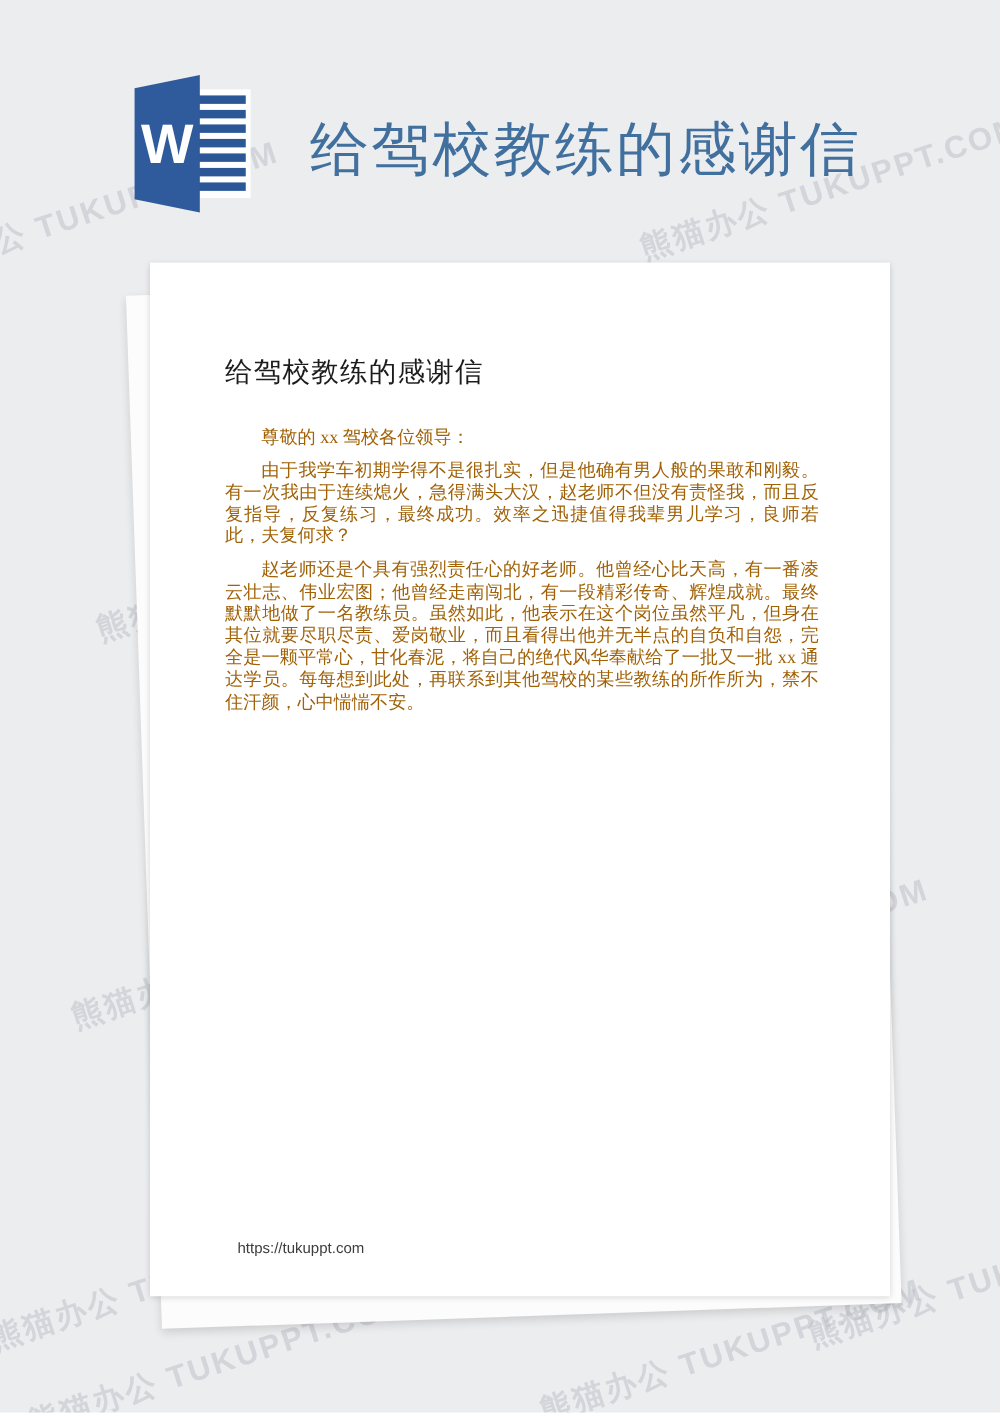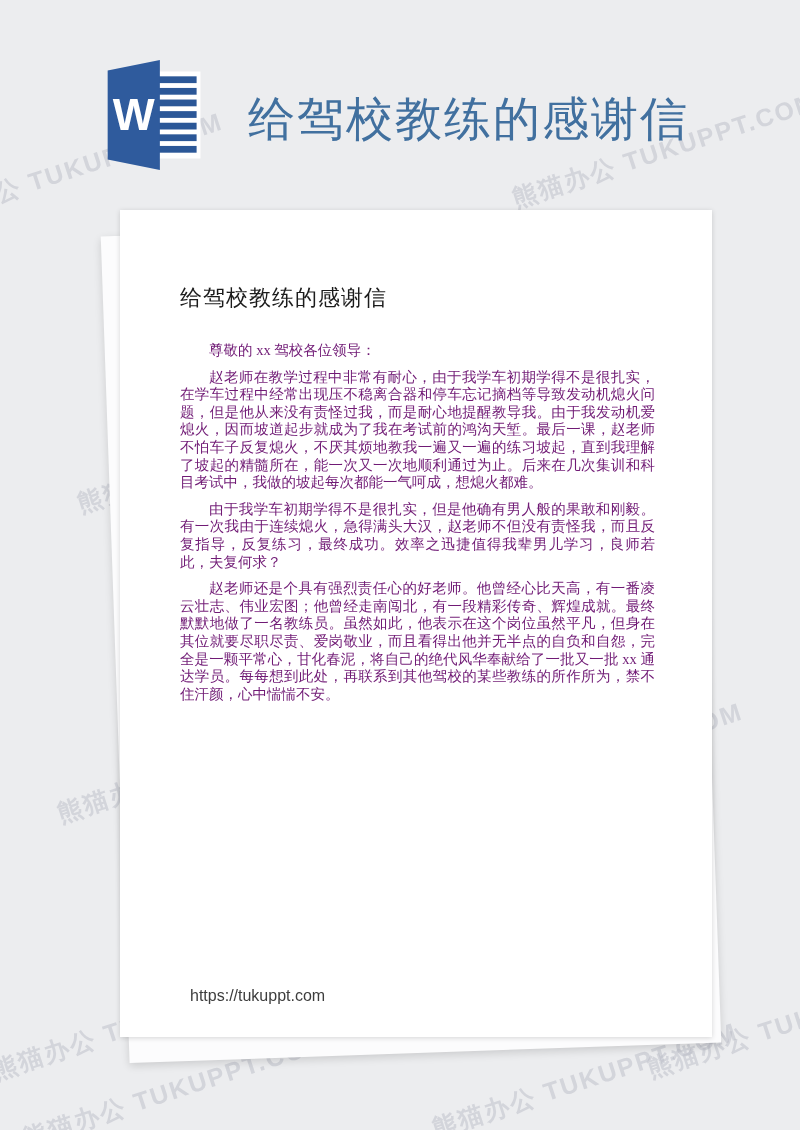--- a/index.html
+++ b/index.html
@@ -15,22 +15,22 @@
   
   .sheet{position:absolute;left:120px;top:210px;width:592px;height:827px;background:#ffffff;}
   .sheet.back{transform:translate(-5px,16px) rotate(-2deg);background:#fcfcfd;
               box-shadow:0 3px 8px rgba(0,0,0,0.14);}
   .sheet.front{box-shadow:0 1px 5px rgba(0,0,0,0.16);}
 
   .doc-inner{position:absolute;left:0;top:0;right:0;bottom:0;padding:73px 57px 0 60px;box-sizing:border-box;}
   .doc-heading{font-family:"Liberation Serif","DejaVu Serif",serif;font-size:22px;font-weight:400;
                color:#1c1c1c;letter-spacing:1px;margin:0 0 29px 0;}
   .doc-para{font-family:"Liberation Serif","DejaVu Serif",serif;font-size:14.5px;line-height:17.6px;
-            color:#701a75;text-align:justify;text-indent:2em;margin:0 0 9px 0;}
-  .doc-footer{position:absolute;left:70px;bottom:32px;font-size:16px;color:#3d3d3d;
+            color:#a16207;text-align:justify;text-indent:2em;margin:0 0 9px 0;}
+  .doc-footer{position:absolute;left:70px;bottom:32px;font-size:12px;color:#3d3d3d;
               font-family:"Liberation Sans","DejaVu Sans",sans-serif;}
 
   
   .wm{position:absolute;white-space:nowrap;font-size:25px;font-weight:bold;
       color:rgba(183,187,196,0.48);letter-spacing:2px;
       transform:translate(-50%,-50%) rotate(-18deg);pointer-events:none;
       font-family:"Liberation Sans","DejaVu Sans",sans-serif;}
 </style>
 </head>
 <body>
@@ -70,21 +70,20 @@
     <div class="page-title">给驾校教练的感谢信</div>
   </div>
 
   <div class="sheet back"></div>
 
   <div class="sheet front">
     <div class="doc-inner">
       <h1 class="doc-heading">给驾校教练的感谢信</h1>
       <div id="doc-paras">
           <p class="doc-para">尊敬的 xx 驾校各位领导：</p>
-          <p class="doc-para">赵老师在教学过程中非常有耐心，由于我学车初期学得不是很扎实，在学车过程中经常出现压不稳离合器和停车忘记摘档等导致发动机熄火问题，但是他从来没有责怪过我，而是耐心地提醒教导我。由于我发动机爱熄火，因而坡道起步就成为了我在考试前的鸿沟天堑。最后一课，赵老师不怕车子反复熄火，不厌其烦地教我一遍又一遍的练习坡起，直到我理解了坡起的精髓所在，能一次又一次地顺利通过为止。后来在几次集训和科目考试中，我做的坡起每次都能一气呵成，想熄火都难。</p>
           <p class="doc-para">由于我学车初期学得不是很扎实，但是他确有男人般的果敢和刚毅。有一次我由于连续熄火，急得满头大汉，赵老师不但没有责怪我，而且反复指导，反复练习，最终成功。效率之迅捷值得我辈男儿学习，良师若此，夫复何求？</p>
           <p class="doc-para">赵老师还是个具有强烈责任心的好老师。他曾经心比天高，有一番凌云壮志、伟业宏图；他曾经走南闯北，有一段精彩传奇、辉煌成就。最终默默地做了一名教练员。虽然如此，他表示在这个岗位虽然平凡，但身在其位就要尽职尽责、爱岗敬业，而且看得出他并无半点的自负和自怨，完全是一颗平常心，甘化春泥，将自己的绝代风华奉献给了一批又一批 xx 通达学员。每每想到此处，再联系到其他驾校的某些教练的所作所为，禁不住汗颜，心中惴惴不安。</p>
         </div>
     </div>
     <div class="doc-footer">https://tukuppt.com</div>
   </div>
 
 </div>
 
 </body></html>

